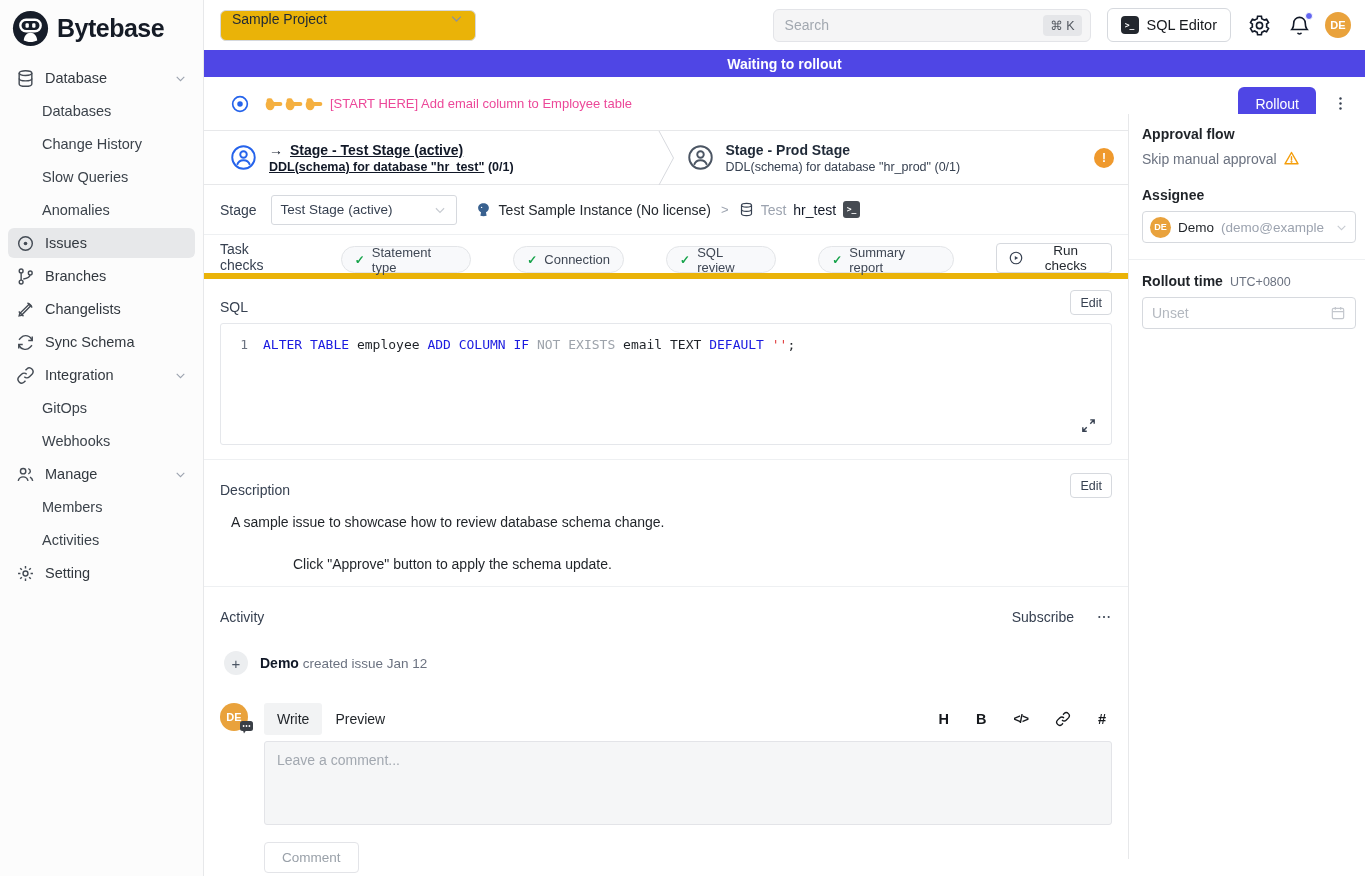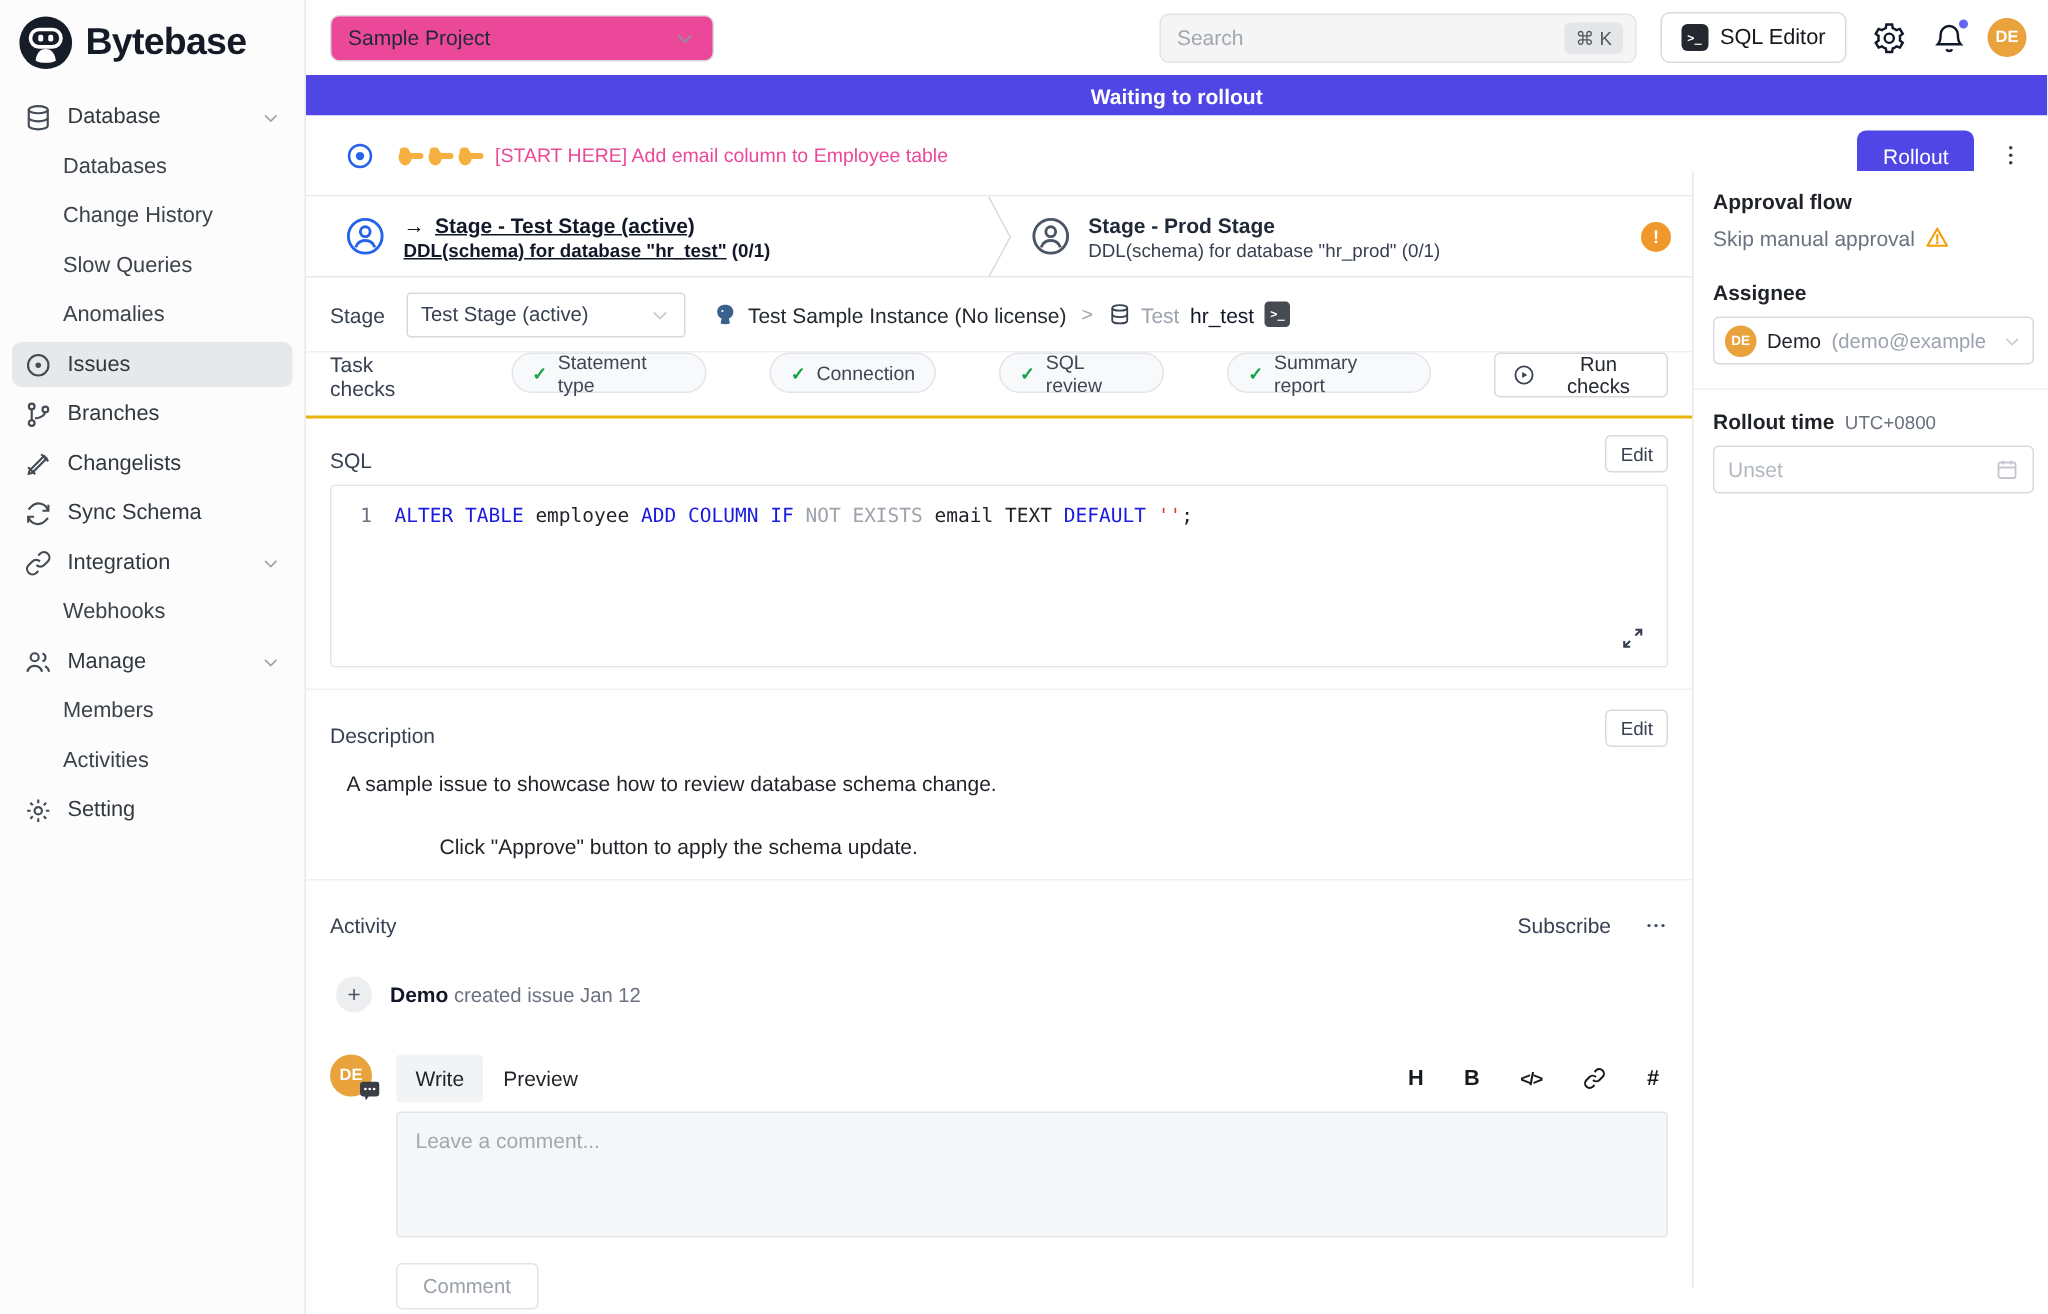--- a/index.html
+++ b/index.html
@@ -17,21 +17,21 @@
               border-radius:6px; color:#32383f; font-size:14.5px; cursor:pointer; }
   .nav-item.child { padding-left:34px; color:#3c434b; }
   .nav-item.active { background:#e7e8ea; }
   .nicon { width:19px; height:19px; color:#444b54; flex:0 0 auto; }
   .nchev { margin-left:auto; color:#9ca3af; }
 
   
   .topbar { position:absolute; left:204px; top:0; width:1161px; height:50px; display:flex; align-items:center;
             padding:0 14px 0 16px; background:#fff; }
   .project-select { width:256px; height:31px; border:1px solid #d6d9de; border-radius:6px; display:flex;
-                    align-items:center; padding:0 11px; font-size:14px; color:#1f2937; background:#ec4899; cursor:pointer; }
+                    padding:0 11px; font-size:14px; color:#1f2937; background:#eab308; cursor:pointer; }
   .project-select .chev { margin-left:auto; color:#8d939b; }
   .search-box { margin-left:auto; width:318px; height:33px; background:#f5f5f6; border:1px solid #e3e4e8;
                 border-radius:6px; display:flex; align-items:center; padding:0 8px 0 11px; }
   .search-box input { flex:1; border:0; outline:0; background:transparent; font-family:"Liberation Sans",sans-serif;
                       font-size:14px; color:#1f2937; min-width:0; }
   .search-box input::placeholder { color:#a2a8b0; }
   .kbd { background:#e5e6e9; border-radius:4px; padding:3px 7px; font-size:12.5px; color:#52575f; white-space:nowrap; }
   .sqled-btn { margin-left:16px; height:34px; border:1px solid #d6d9de; border-radius:6px; background:#fff;
                display:flex; align-items:center; gap:8px; padding:0 13px; font-size:14.5px; color:#16191d; cursor:pointer; }
   .term-badge { width:18px; height:18px; background:#23272e; border-radius:4px; color:#fff; display:flex;
@@ -74,21 +74,21 @@
   .stage-row .lbl { color:#374151; margin-right:14px; }
   .stage-select { width:186px; height:30px; border:1px solid #d6d9de; border-radius:3px; display:flex; align-items:center;
                   padding:0 9px; font-size:13.5px; color:#374151; background:#fff; cursor:pointer; }
   .stage-select .chev { margin-left:auto; color:#c7cbd1; }
   .crumb { display:flex; align-items:center; gap:7px; margin-left:18px; }
   .crumb .inst { color:#24292f; font-weight:500; }
   .crumb .gt { color:#9ca3af; font-size:13px; padding:0 3px; }
   .crumb .env { color:#9ca3af; }
   .crumb .db { color:#111827; font-weight:500; }
 
-  .checks-row { height:44px; border-bottom:2px solid #eab308; display:flex; align-items:flex-start; padding:0 16px;gap:32px; }
+  .checks-row { height:44px; border-bottom:6px solid #eab308; display:flex; align-items:flex-end; padding:0 16px;gap:32px; }
   .checks-row .lbl { color:#374151; margin-right:14px; }
   .pill { height:27px; border:1px solid #e3e5e8; background:#f8f9fb; border-radius:14px; display:flex; align-items:center;
           gap:7px; padding:0 13px; font-size:13px; color:#3f4754; margin-right:10px; cursor:pointer; }
   .pill .ck { color:#16a34a; font-size:12px; font-weight:700; }
   .run-btn { margin-left:auto; height:30px; border:1px solid #d6d9de; border-radius:4px; background:#fff; display:flex;
              align-items:center; gap:7px; padding:0 11px; font-size:13.5px; color:#24292f; cursor:pointer; }
 
   .sql-section { padding:10px 16px 0; }
   .sec-head { display:flex; align-items:flex-end; height:26px; }
   .sec-head .lbl { color:#374151; }
@@ -256,20 +256,23 @@
             </svg>
         </span>
         <span>Integration</span>
         <span class="nchev">
             <svg width="13" height="13" viewBox="0 0 24 24" fill="none" stroke="currentColor" stroke-width="2">
               <path d="M5 9l7 7 7-7"></path>
             </svg>
           </span>
       </div>
       <div class="nav-item child">
+          <span>GitOps</span>
+        </div>
+      <div class="nav-item child">
           <span>Webhooks</span>
         </div>
 
       <div class="nav-item">
         <span class="nicon">
           <svg viewBox="0 0 24 24" fill="none" stroke="currentColor" stroke-width="1.8">
               <circle cx="9" cy="7.8" r="3.4"></circle>
               <path d="M2.8 20c.8-3.2 3.3-5 6.2-5s5.4 1.8 6.2 5"></path>
               <path d="M15.5 4.6a3.4 3.4 0 0 1 0 6.6"></path>
               <path d="M17.6 15.3c1.9.7 3 2.2 3.5 4.7"></path>

